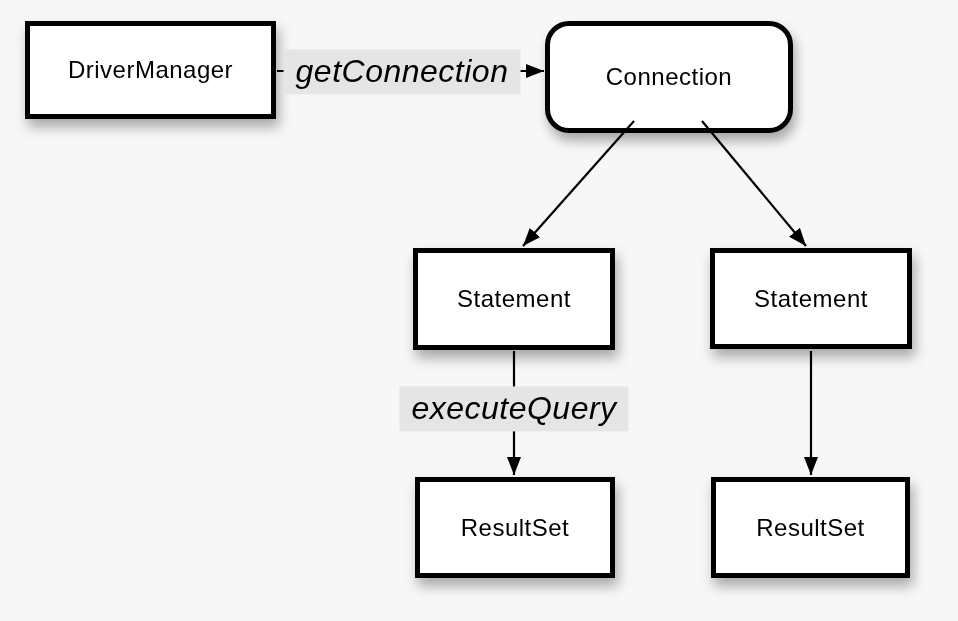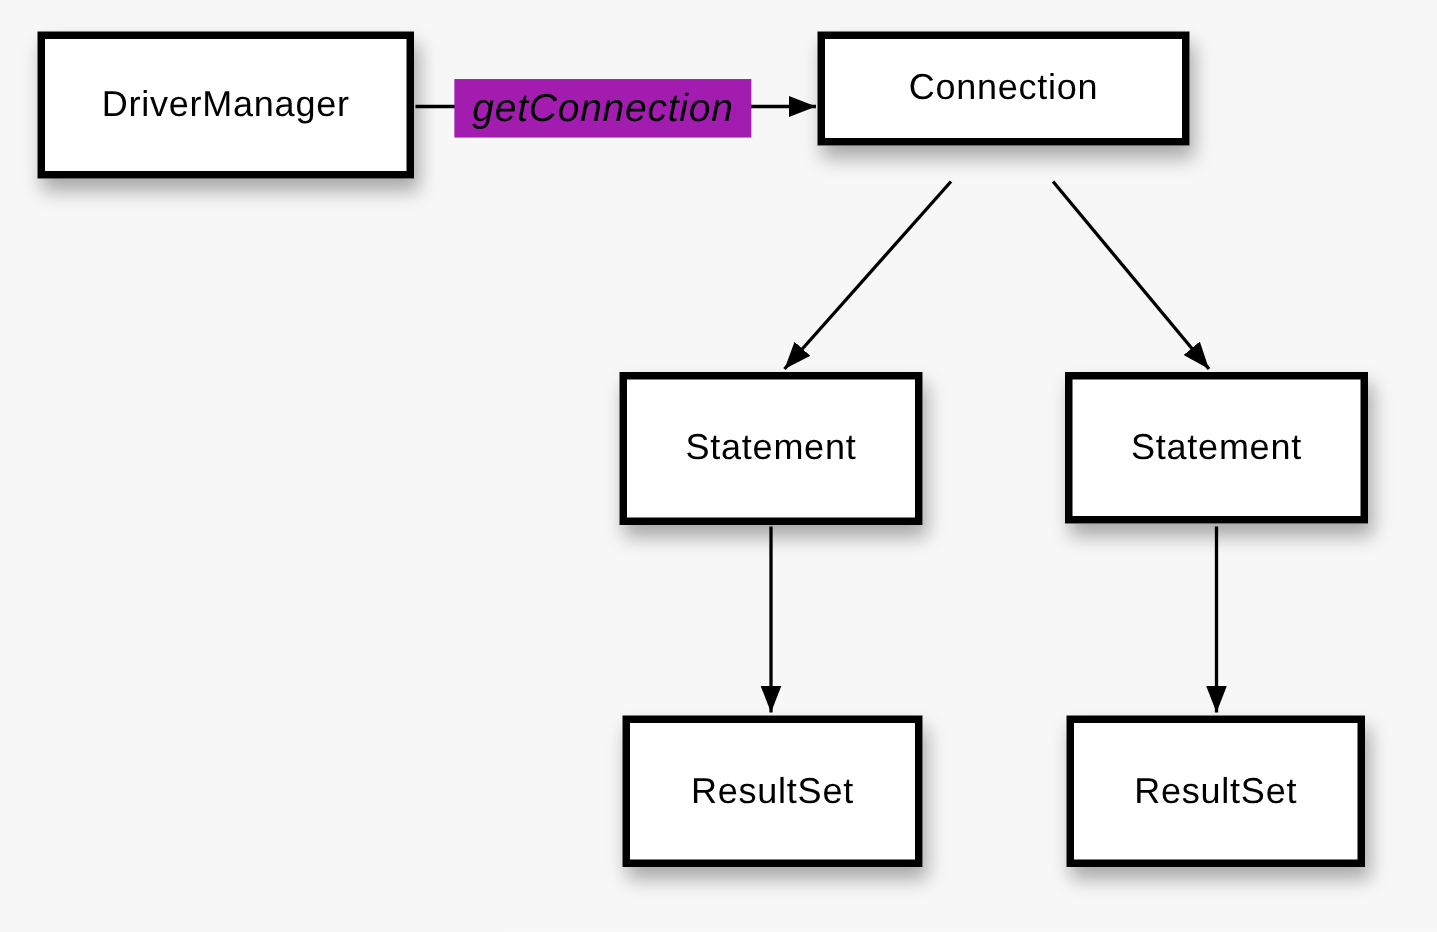--- a/index.html
+++ b/index.html
@@ -22,44 +22,44 @@
     border: 5px solid #000000;
     box-shadow: 3px 8px 12px rgba(0,0,0,0.32);
     display: flex;
     align-items: center;
     justify-content: center;
     font-size: 24px;
     letter-spacing: 0.5px;
     white-space: nowrap;
   }
   #node-drivermanager  { left: 25px;  top: 21px;  width: 251px; height: 98px;  }
-  #node-connection     { left: 545px; top: 21px;  width: 248px; height: 76px;  }
+  #node-connection     { left: 545px; top: 21px;  width: 248px; height: 112px; border-radius: 24px;  }
   #node-statement-left { left: 413px; top: 248px; width: 202px; height: 102px; }
   #node-statement-right{ left: 710px; top: 248px; width: 202px; height: 101px; }
   #node-resultset-left { left: 415px; top: 477px; width: 200px; height: 101px; }
   #node-resultset-right{ left: 711px; top: 477px; width: 199px; height: 101px; }
 
   #arrow-layer {
     position: absolute;
     left: 0; top: 0;
     width: 958px;
     height: 621px;
     pointer-events: none;
   }
   #arrow-layer line {
     stroke: #000000;
     stroke-width: 2.2px;
   }
 
   .edge-label {
     position: absolute;
     transform: translate(-50%, -50%);
-    background: #a21caf;
+    background: #e5e5e5;
     font-style: italic;
-    font-size: 26px;
+    font-size: 32px;
     letter-spacing: 0.5px;
     padding: 5px 12px;
     white-space: nowrap;
     line-height: 1.1;
   }
   #edge-label-getconnection   { left: 402px; top: 72px;  }
   #edge-label-createstatement { left: 584px; top: 174px; }
   #edge-label-executequery    { left: 514px; top: 409px; }
 </style>
 </head>
@@ -93,14 +93,15 @@
       </marker>
     </defs>
     <line x1="277" y1="71" x2="544" y2="71" marker-end="url(#ah)"></line>
     <line x1="634" y1="121" x2="523" y2="246" marker-end="url(#ah)"></line>
     <line x1="702" y1="121" x2="806" y2="246" marker-end="url(#ah)"></line>
     <line x1="514" y1="351" x2="514" y2="475" marker-end="url(#ah)"></line>
     <line x1="811" y1="351" x2="811" y2="475" marker-end="url(#ah)"></line>
   </svg>
 
   <div class="edge-label" id="edge-label-getconnection">getConnection</div>
+  <div class="edge-label" id="edge-label-executequery">executeQuery</div>
 
 </div>
 
 </body></html>

